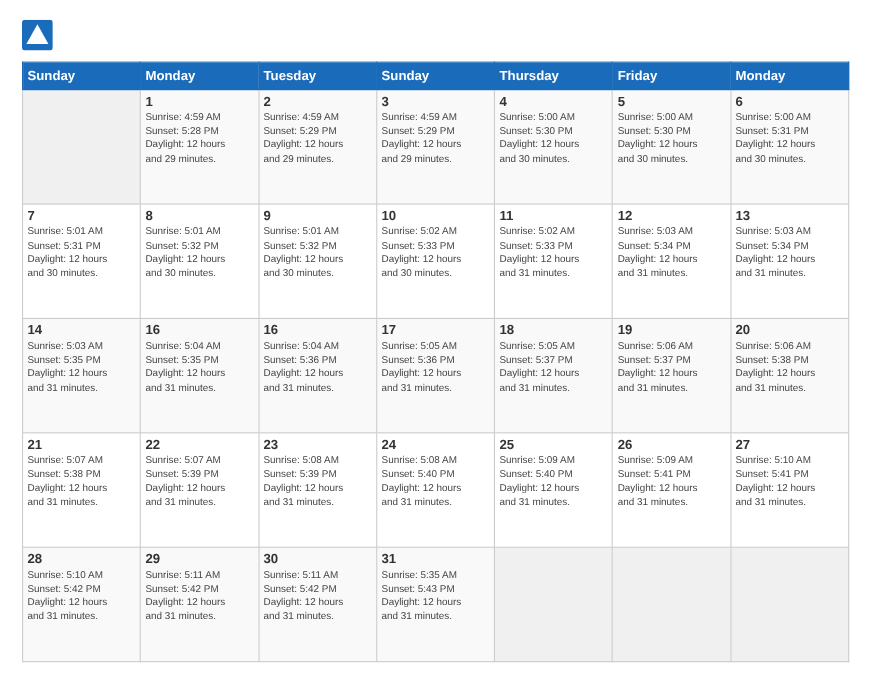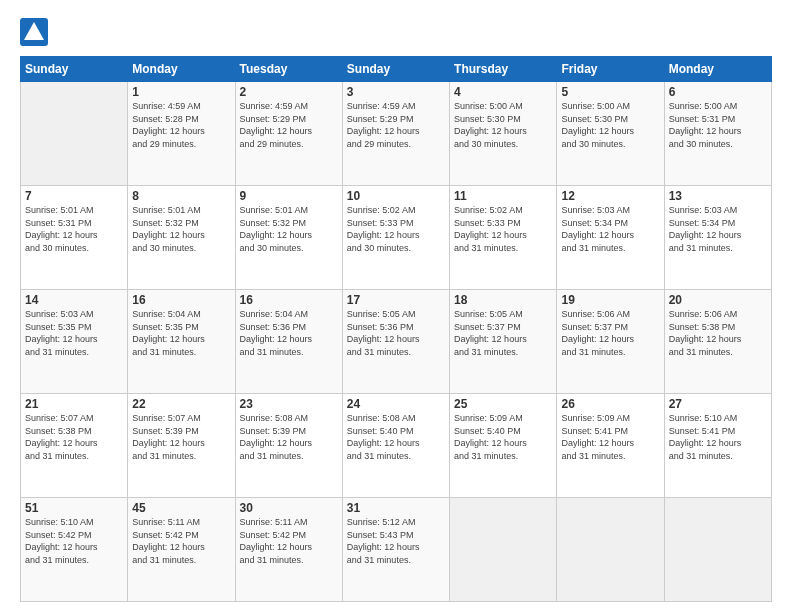--- a/index.html
+++ b/index.html
@@ -331,43 +331,43 @@
           <td>
             <span class="day-num">27</span>
             <div class="day-info" style="white-space: pre-line;">Sunrise: 5:10 AM
 Sunset: 5:41 PM
 Daylight: 12 hours
 and 31 minutes.</div>
           </td>
         </tr>
         <tr>
           <td>
-            <span class="day-num">51</span>
+            <span class="day-num">28</span>
             <div class="day-info" style="white-space: pre-line;">Sunrise: 5:10 AM
 Sunset: 5:42 PM
 Daylight: 12 hours
 and 31 minutes.</div>
           </td>
           <td>
-            <span class="day-num">45</span>
+            <span class="day-num">29</span>
             <div class="day-info" style="white-space: pre-line;">Sunrise: 5:11 AM
 Sunset: 5:42 PM
 Daylight: 12 hours
 and 31 minutes.</div>
           </td>
           <td>
             <span class="day-num">30</span>
             <div class="day-info" style="white-space: pre-line;">Sunrise: 5:11 AM
 Sunset: 5:42 PM
 Daylight: 12 hours
 and 31 minutes.</div>
           </td>
           <td>
             <span class="day-num">31</span>
-            <div class="day-info" style="white-space: pre-line;">Sunrise: 5:12 AM
+            <div class="day-info" style="white-space: pre-line;">Sunrise: 5:35 AM
 Sunset: 5:43 PM
 Daylight: 12 hours
 and 31 minutes.</div>
           </td>
           <td class="empty-cell"></td>
           <td class="empty-cell"></td>
           <td class="empty-cell"></td>
         </tr>
       </tbody>
   </table>

